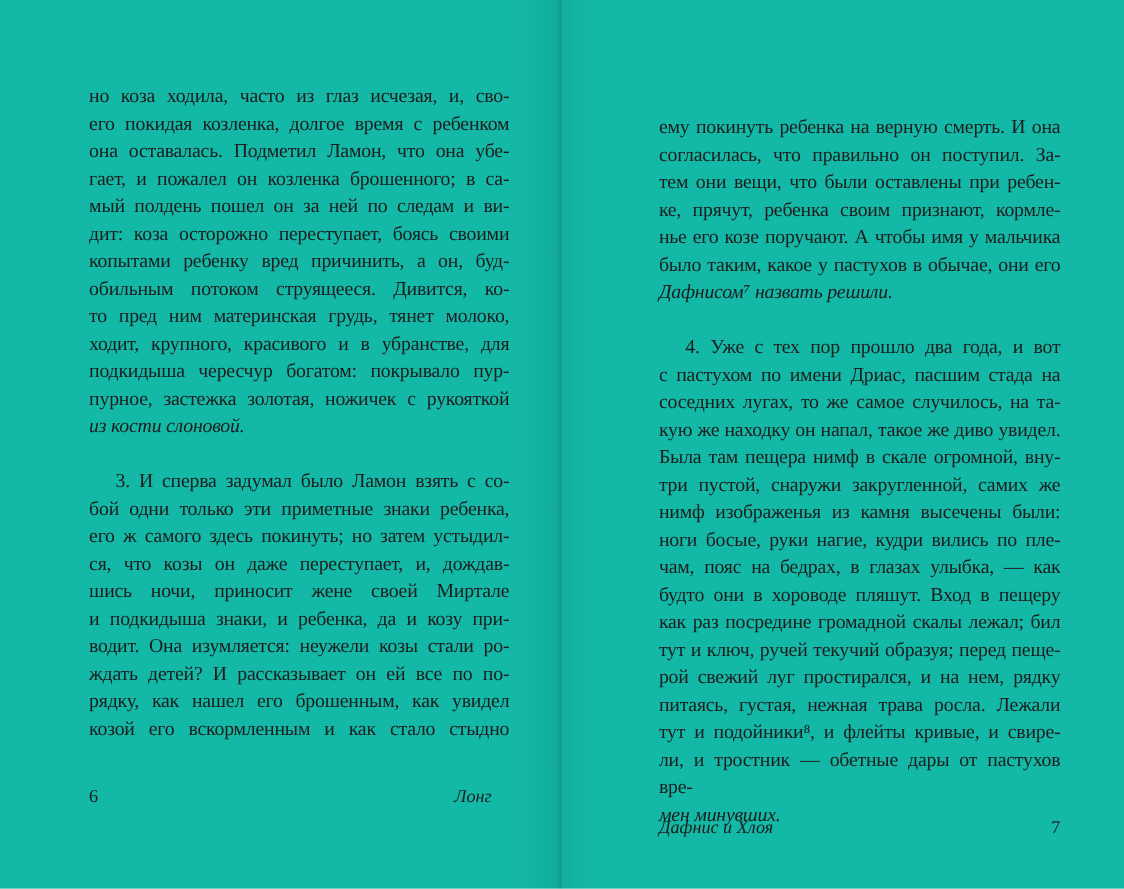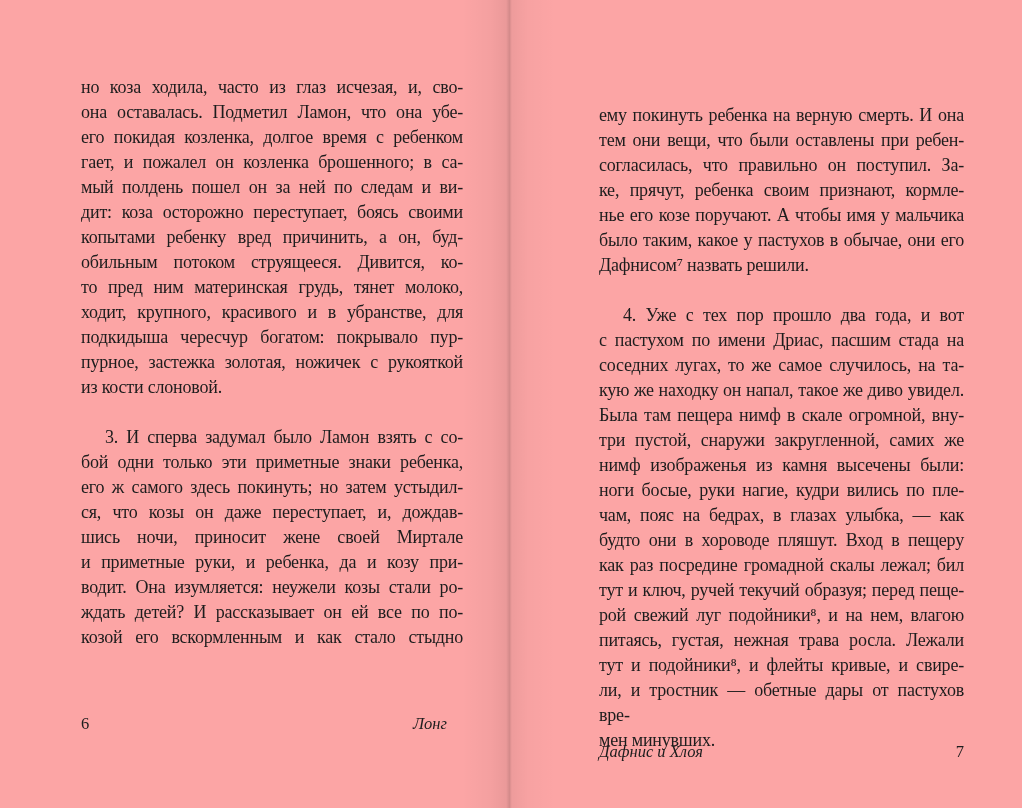--- a/index.html
+++ b/index.html
@@ -4,21 +4,21 @@
 <style>
   html, body {
     margin: 0;
     padding: 0;
     background: #ffffff;
   }
   .screen {
     position: relative;
     width: 1022px;
     height: 808px;
-    background: #fca5a5;
+    background: #14b8a6;
     overflow: hidden;
     font-family: "Liberation Serif", "DejaVu Serif", serif;
     color: #1d1d1d;
   }
   .gutter {
     position: absolute;
     left: 462px;
     top: 0;
     width: 94px;
     height: 100%;
@@ -47,21 +47,21 @@
     font-size: 18px;
     line-height: 25px;
     letter-spacing: -0.2px;
   }
   .para + .para { margin-top: 25px; }
   .line {
     text-align: justify;
     text-align-last: justify;
     white-space: normal;
   }
-  .line.last   { text-align-last: left; }
+  .line.last   { text-align-last: left; font-style: italic; }
   .line.indent { text-indent: 24px; }
   .pfooter {
     position: absolute;
     top: 711px;
     left: 0;
     right: 0;
     display: flex;
     justify-content: space-between;
     align-items: baseline;
     font-size: 16.5px;
@@ -74,76 +74,77 @@
 </head>
 <body>
 
 <div class="screen">
   <div class="gutter"></div>
 
   <section class="page left">
     <div class="body-text">
         <div class="para">
           <div class="line">но коза ходила, часто из глаз исчезая, и, сво-</div>
+          <div class="line">его покидая козленка, долгое время с ребенком</div>
           <div class="line">она оставалась. Подметил Ламон, что она убе-</div>
-          <div class="line">его покидая козленка, долгое время с ребенком</div>
           <div class="line">гает, и пожалел он козленка брошенного; в са-</div>
           <div class="line">мый полдень пошел он за ней по следам и ви-</div>
           <div class="line">дит: коза осторожно переступает, боясь своими</div>
           <div class="line">копытами ребенку вред причинить, а он, буд-</div>
           <div class="line">обильным потоком струящееся. Дивится, ко-</div>
           <div class="line">то пред ним материнская грудь, тянет молоко,</div>
           <div class="line">ходит, крупного, красивого и в убранстве, для</div>
           <div class="line">подкидыша чересчур богатом: покрывало пур-</div>
           <div class="line">пурное, застежка золотая, ножичек с рукояткой</div>
           <div class="line last">из кости слоновой.</div>
         </div>
         <div class="para">
           <div class="line indent">3. И сперва задумал было Ламон взять с со-</div>
           <div class="line">бой одни только эти приметные знаки ребенка,</div>
           <div class="line">его ж самого здесь покинуть; но затем устыдил-</div>
           <div class="line">ся, что козы он даже переступает, и, дождав-</div>
           <div class="line">шись ночи, приносит жене своей Миртале</div>
-          <div class="line">и приметные руки, и ребенка, да и козу при-</div>
+          <div class="line">и подкидыша знаки, и ребенка, да и козу при-</div>
           <div class="line">водит. Она изумляется: неужели козы стали ро-</div>
           <div class="line">ждать детей? И рассказывает он ей все по по-</div>
+          <div class="line">рядку, как нашел его брошенным, как увидел</div>
           <div class="line">козой его вскормленным и как стало стыдно</div>
         </div>
       </div>
     <footer class="pfooter">
       <span class="pagenum">6</span>
       <span class="running">Лонг</span>
     </footer>
   </section>
 
   <section class="page right">
     <div class="body-text">
         <div class="para">
           <div class="line">ему покинуть ребенка на верную смерть. И она</div>
+          <div class="line">согласилась, что правильно он поступил. За-</div>
           <div class="line">тем они вещи, что были оставлены при ребен-</div>
-          <div class="line">согласилась, что правильно он поступил. За-</div>
           <div class="line">ке, прячут, ребенка своим признают, кормле-</div>
           <div class="line">нье его козе поручают. А чтобы имя у мальчика</div>
           <div class="line">было таким, какое у пастухов в обычае, они его</div>
           <div class="line last">Дафнисом⁷ назвать решили.</div>
         </div>
         <div class="para">
           <div class="line indent">4. Уже с тех пор прошло два года, и вот</div>
           <div class="line">с пастухом по имени Дриас, пасшим стада на</div>
           <div class="line">соседних лугах, то же самое случилось, на та-</div>
           <div class="line">кую же находку он напал, такое же диво увидел.</div>
           <div class="line">Была там пещера нимф в скале огромной, вну-</div>
           <div class="line">три пустой, снаружи закругленной, самих же</div>
           <div class="line">нимф изображенья из камня высечены были:</div>
           <div class="line">ноги босые, руки нагие, кудри вились по пле-</div>
           <div class="line">чам, пояс на бедрах, в глазах улыбка, — как</div>
           <div class="line">будто они в хороводе пляшут. Вход в пещеру</div>
           <div class="line">как раз посредине громадной скалы лежал; бил</div>
           <div class="line">тут и ключ, ручей текучий образуя; перед пеще-</div>
-          <div class="line">рой свежий луг подойники⁸, и на нем, влагою</div>
+          <div class="line">рой свежий луг простирался, и на нем, рядку</div>
           <div class="line">питаясь, густая, нежная трава росла. Лежали</div>
           <div class="line">тут и подойники⁸, и флейты кривые, и свире-</div>
           <div class="line">ли, и тростник — обетные дары от пастухов вре-</div>
           <div class="line last">мен минувших.</div>
         </div>
       </div>
     <footer class="pfooter">
       <span class="running">Дафнис и Хлоя</span>
       <span class="pagenum">7</span>
     </footer>

